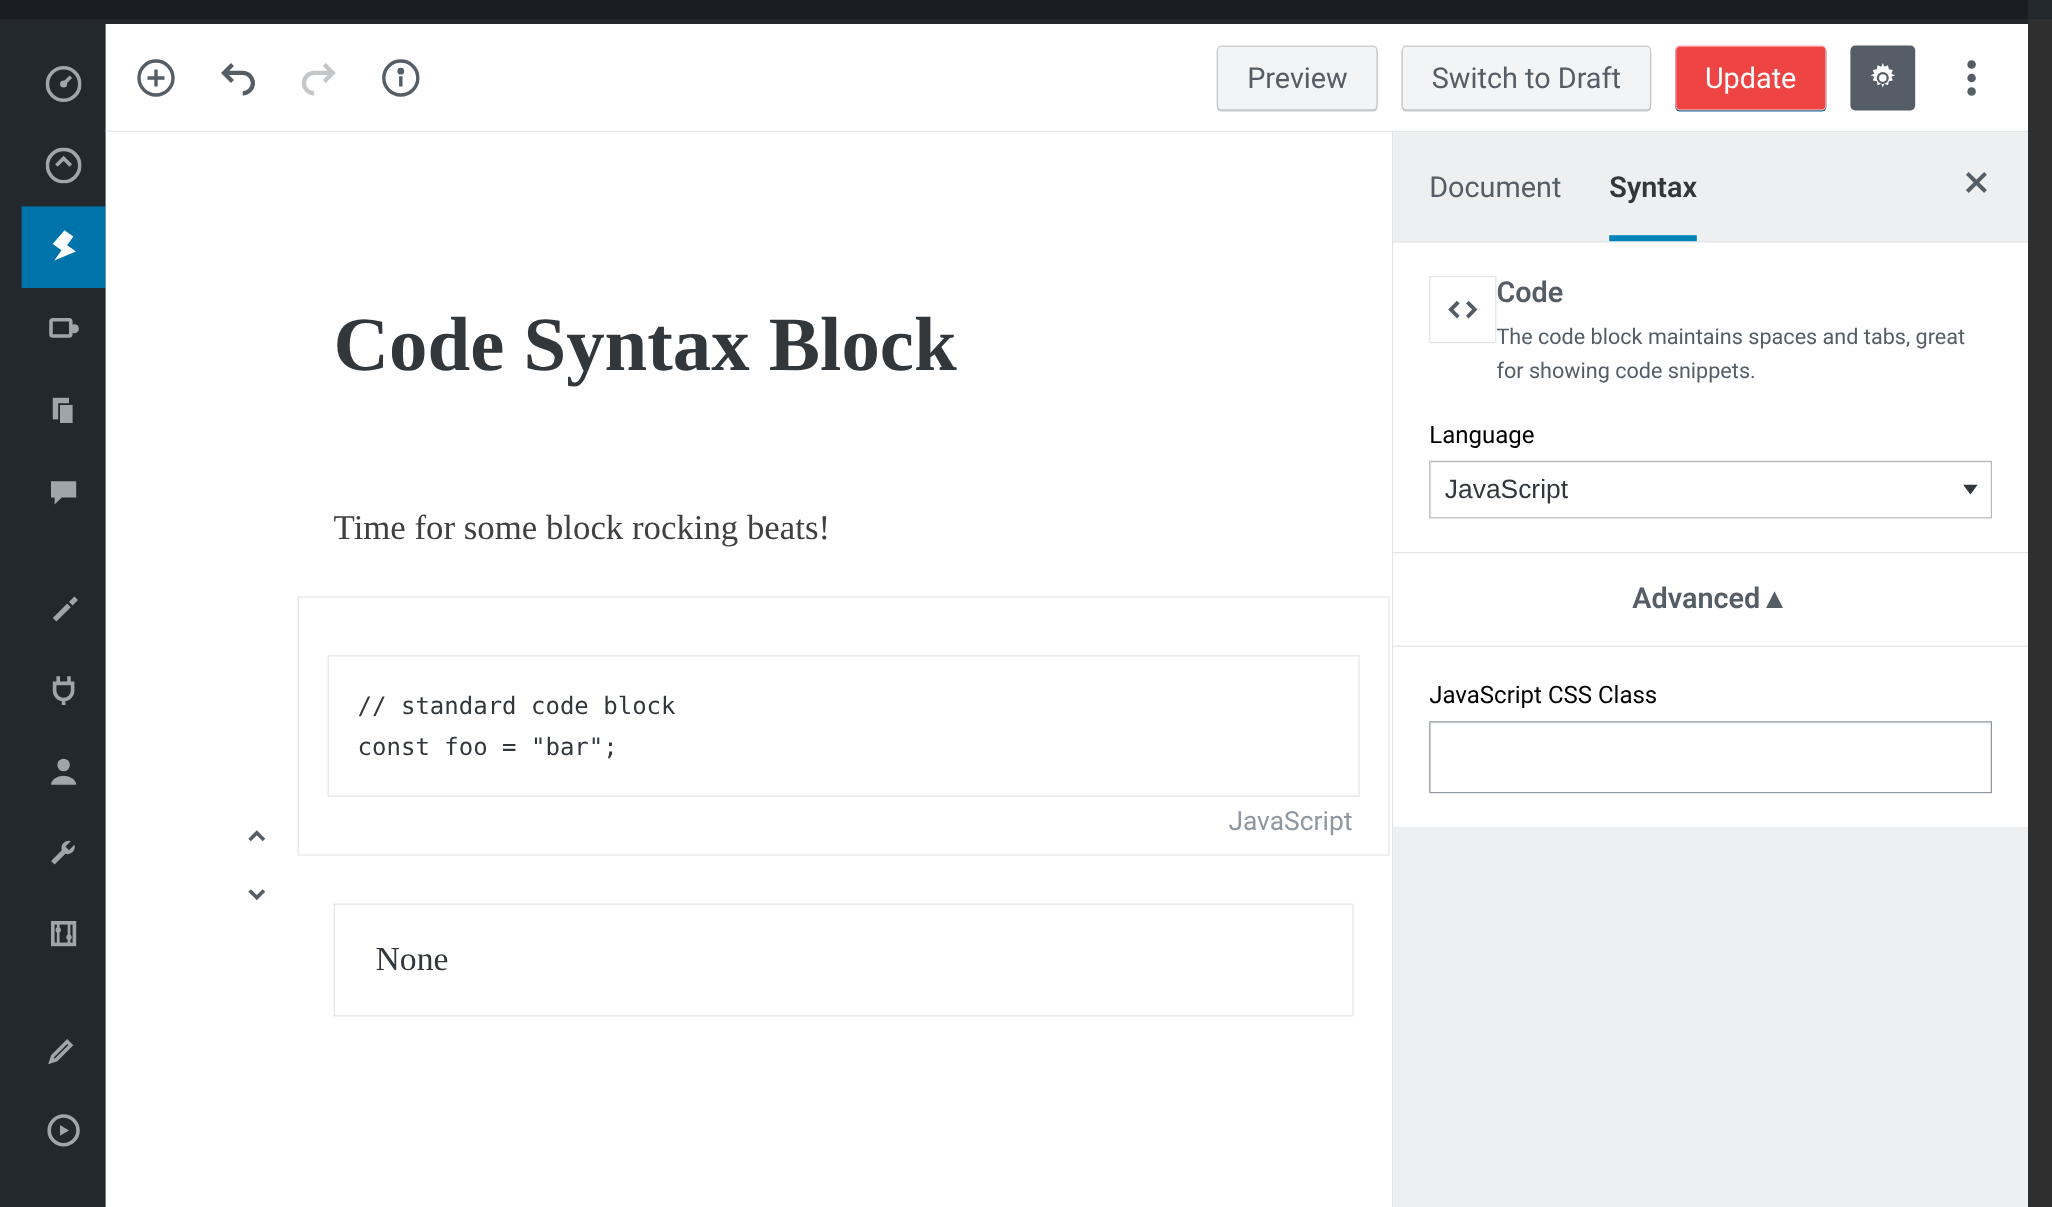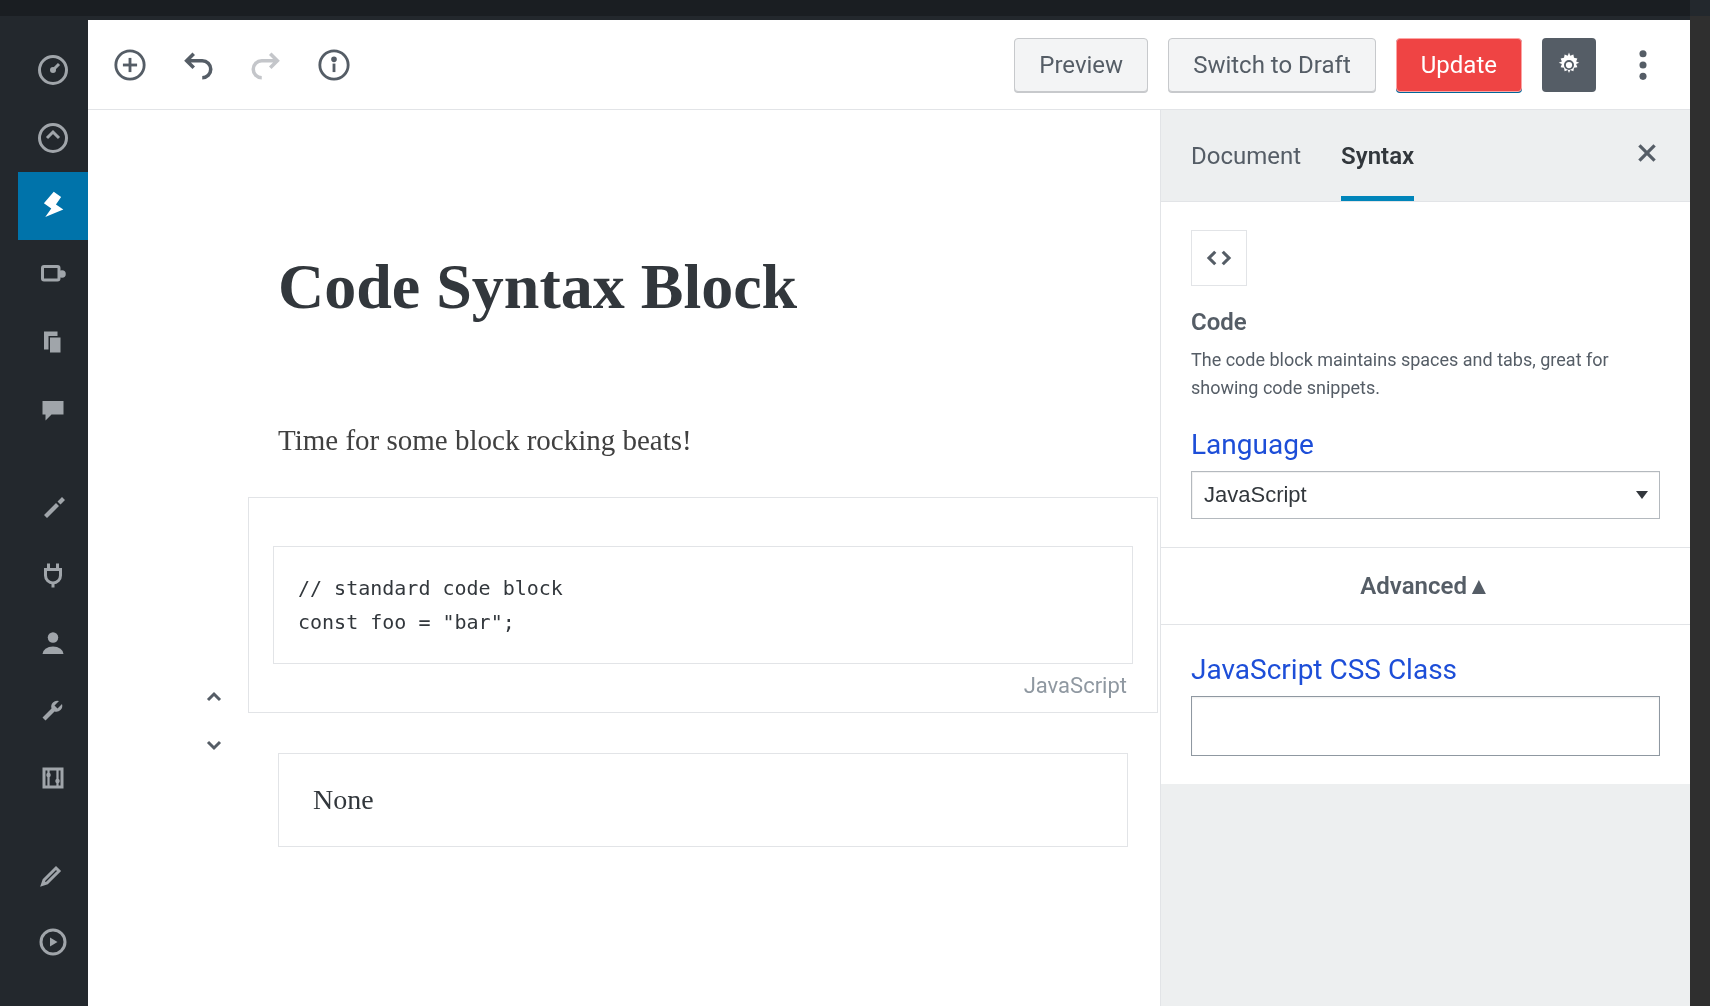--- a/index.html
+++ b/index.html
@@ -216,22 +216,20 @@
       color: #555d66;
       font-size: 30px;
       cursor: pointer;
     }
     .panel-section {
       padding: 28px 30px;
       border-bottom: 1px solid #e2e4e7;
     }
     .code-info {
       display: flex;
-      gap: 22px;
-      flex-direction: column;
     }
     .code-icon-box {
       width: 56px;
       height: 56px;
       border: 1px solid #e2e4e7;
       display: flex;
       align-items: center;
       justify-content: center;
       color: #555d66;
       flex-shrink: 0;
@@ -241,22 +239,22 @@
       font-weight: 600;
       color: #555d66;
       margin-bottom: 10px;
     }
     .code-desc {
       font-size: 18px;
       color: #555d66;
       line-height: 1.55;
     }
     .field-label {
-      font-size: 28px;
-      color: #1d4ed8;
+      font-size: 20px;
+      color: #000000;
       margin: 26px 0 10px 0;
     }
     .select-field {
       width: 100%;
       height: 48px;
       border: 1px solid #b4b9be;
       box-shadow: inset 1px 1px 0 rgba(0,0,0,.05);
       font-size: 22px;
       color: #32373c;
       padding: 0 12px;

